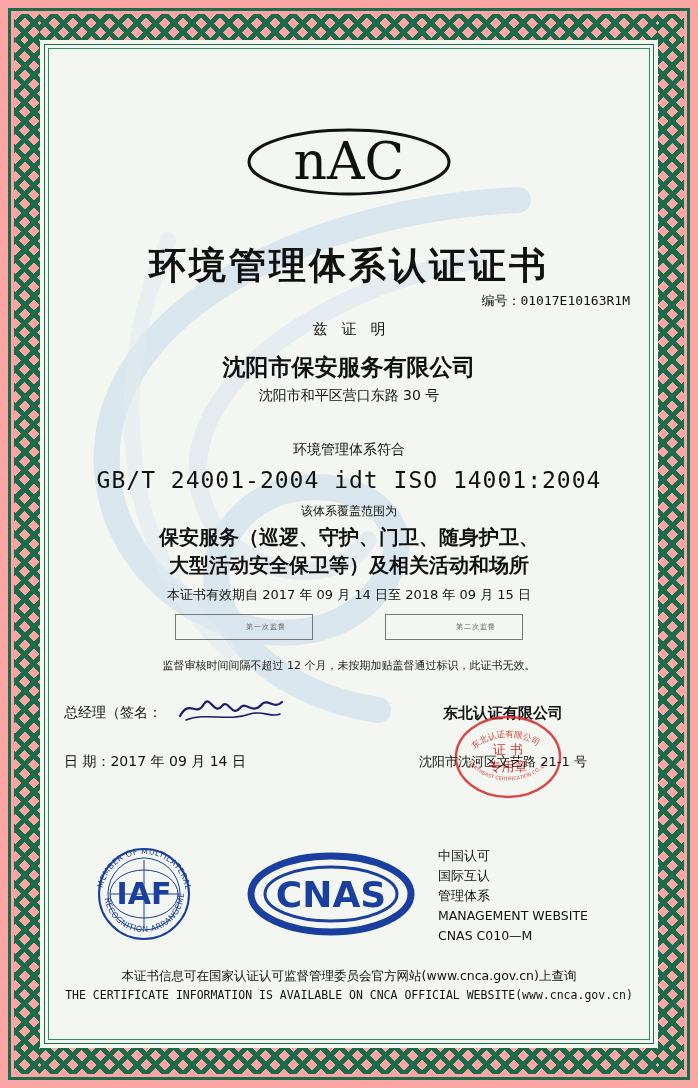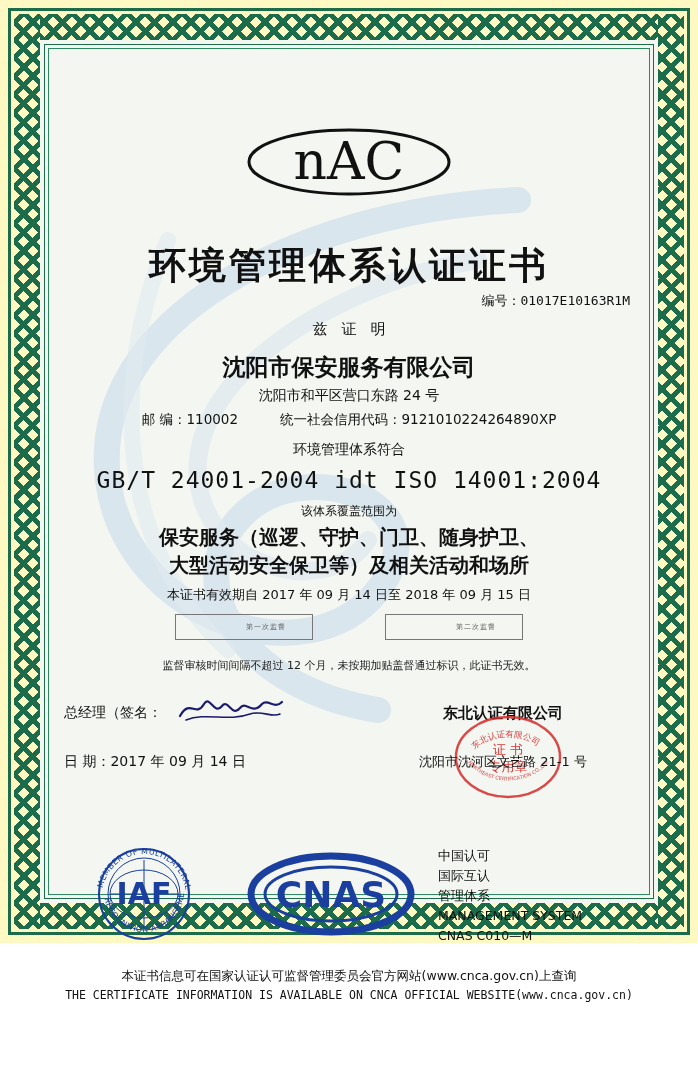--- a/index.html
+++ b/index.html
@@ -4,22 +4,22 @@
 <style>
   html,body{margin:0;padding:0;}
   body{
     width:698px;height:1088px;
     background:#ffffff;
     font-family:"Liberation Sans", sans-serif;
     overflow:hidden;
   }
   .page{
     position:relative;
-    width:698px;height:943px;
-    background:#fef9c3;
+    width:698px;height:1088px;
+    background:#fca5a5;
     box-sizing:border-box;
   }
   
   .outer-border{
     position:absolute;
     left:8px;top:8px;right:8px;bottom:8px;
     border:3px solid #1c6b4a;
     box-sizing:border-box;
   }
   .chevron-band{
@@ -229,26 +229,22 @@
 
     <div class="title">环境管理体系认证证书</div>
 
     <div class="cert-no">
       <span class="lbl">编号：</span><span>01017E10163R1M</span>
     </div>
 
     <div class="zizhengming">兹证明</div>
 
     <div class="company">沈阳市保安服务有限公司</div>
-    <div class="address">沈阳市和平区营口东路 24 号</div>
-
-    <div class="idline">
-      <span><span>邮 编：</span><span>110002</span></span>
-      <span><span>统一社会信用代码：</span><span>9121010224264890XP</span></span>
-    </div>
+    <div class="address">沈阳市和平区营口东路 30 号</div>
+
 
     <div class="conform">环境管理体系符合</div>
     <div class="standard">GB/T 24001-2004 idt ISO 14001:2004</div>
 
     <div class="scope-label">该体系覆盖范围为</div>
     <div class="scope1">保安服务（巡逻、守护、门卫、随身护卫、</div>
     <div class="scope2">大型活动安全保卫等）及相关活动和场所</div>
 
     <div class="validity">本证书有效期自 2017 年 09 月 14 日至 2018 年 09 月 15 日</div>
 
@@ -303,21 +299,21 @@
     <svg class="cnas" viewBox="0 0 170 86">
       <ellipse cx="85" cy="43" rx="80" ry="38" fill="none" stroke="#1a3f9e" stroke-width="7"></ellipse>
       <ellipse cx="85" cy="43" rx="66" ry="27" fill="none" stroke="#1a3f9e" stroke-width="3"></ellipse>
       <text x="85" y="56" text-anchor="middle" font-size="36" font-weight="bold" fill="#1a3f9e" font-family="'DejaVu Sans','Liberation Sans',sans-serif">CNAS</text>
     </svg>
 
     <div class="accred-text">
       <div>中国认可</div>
       <div>国际互认</div>
       <div>管理体系</div>
-      <div class="en">MANAGEMENT SYSTEM</div>
+      <div class="en">MANAGEMENT WEBSITE</div>
       <div class="en">CNAS C010—M</div>
     </div>
 
     <div class="footer">
       <div class="cn">本证书信息可在国家认证认可监督管理委员会官方网站(www.cnca.gov.cn)上查询</div>
       <div class="en">THE CERTIFICATE INFORMATION IS AVAILABLE ON CNCA OFFICIAL WEBSITE(www.cnca.gov.cn)</div>
     </div>
 
   </div>
 </div>

